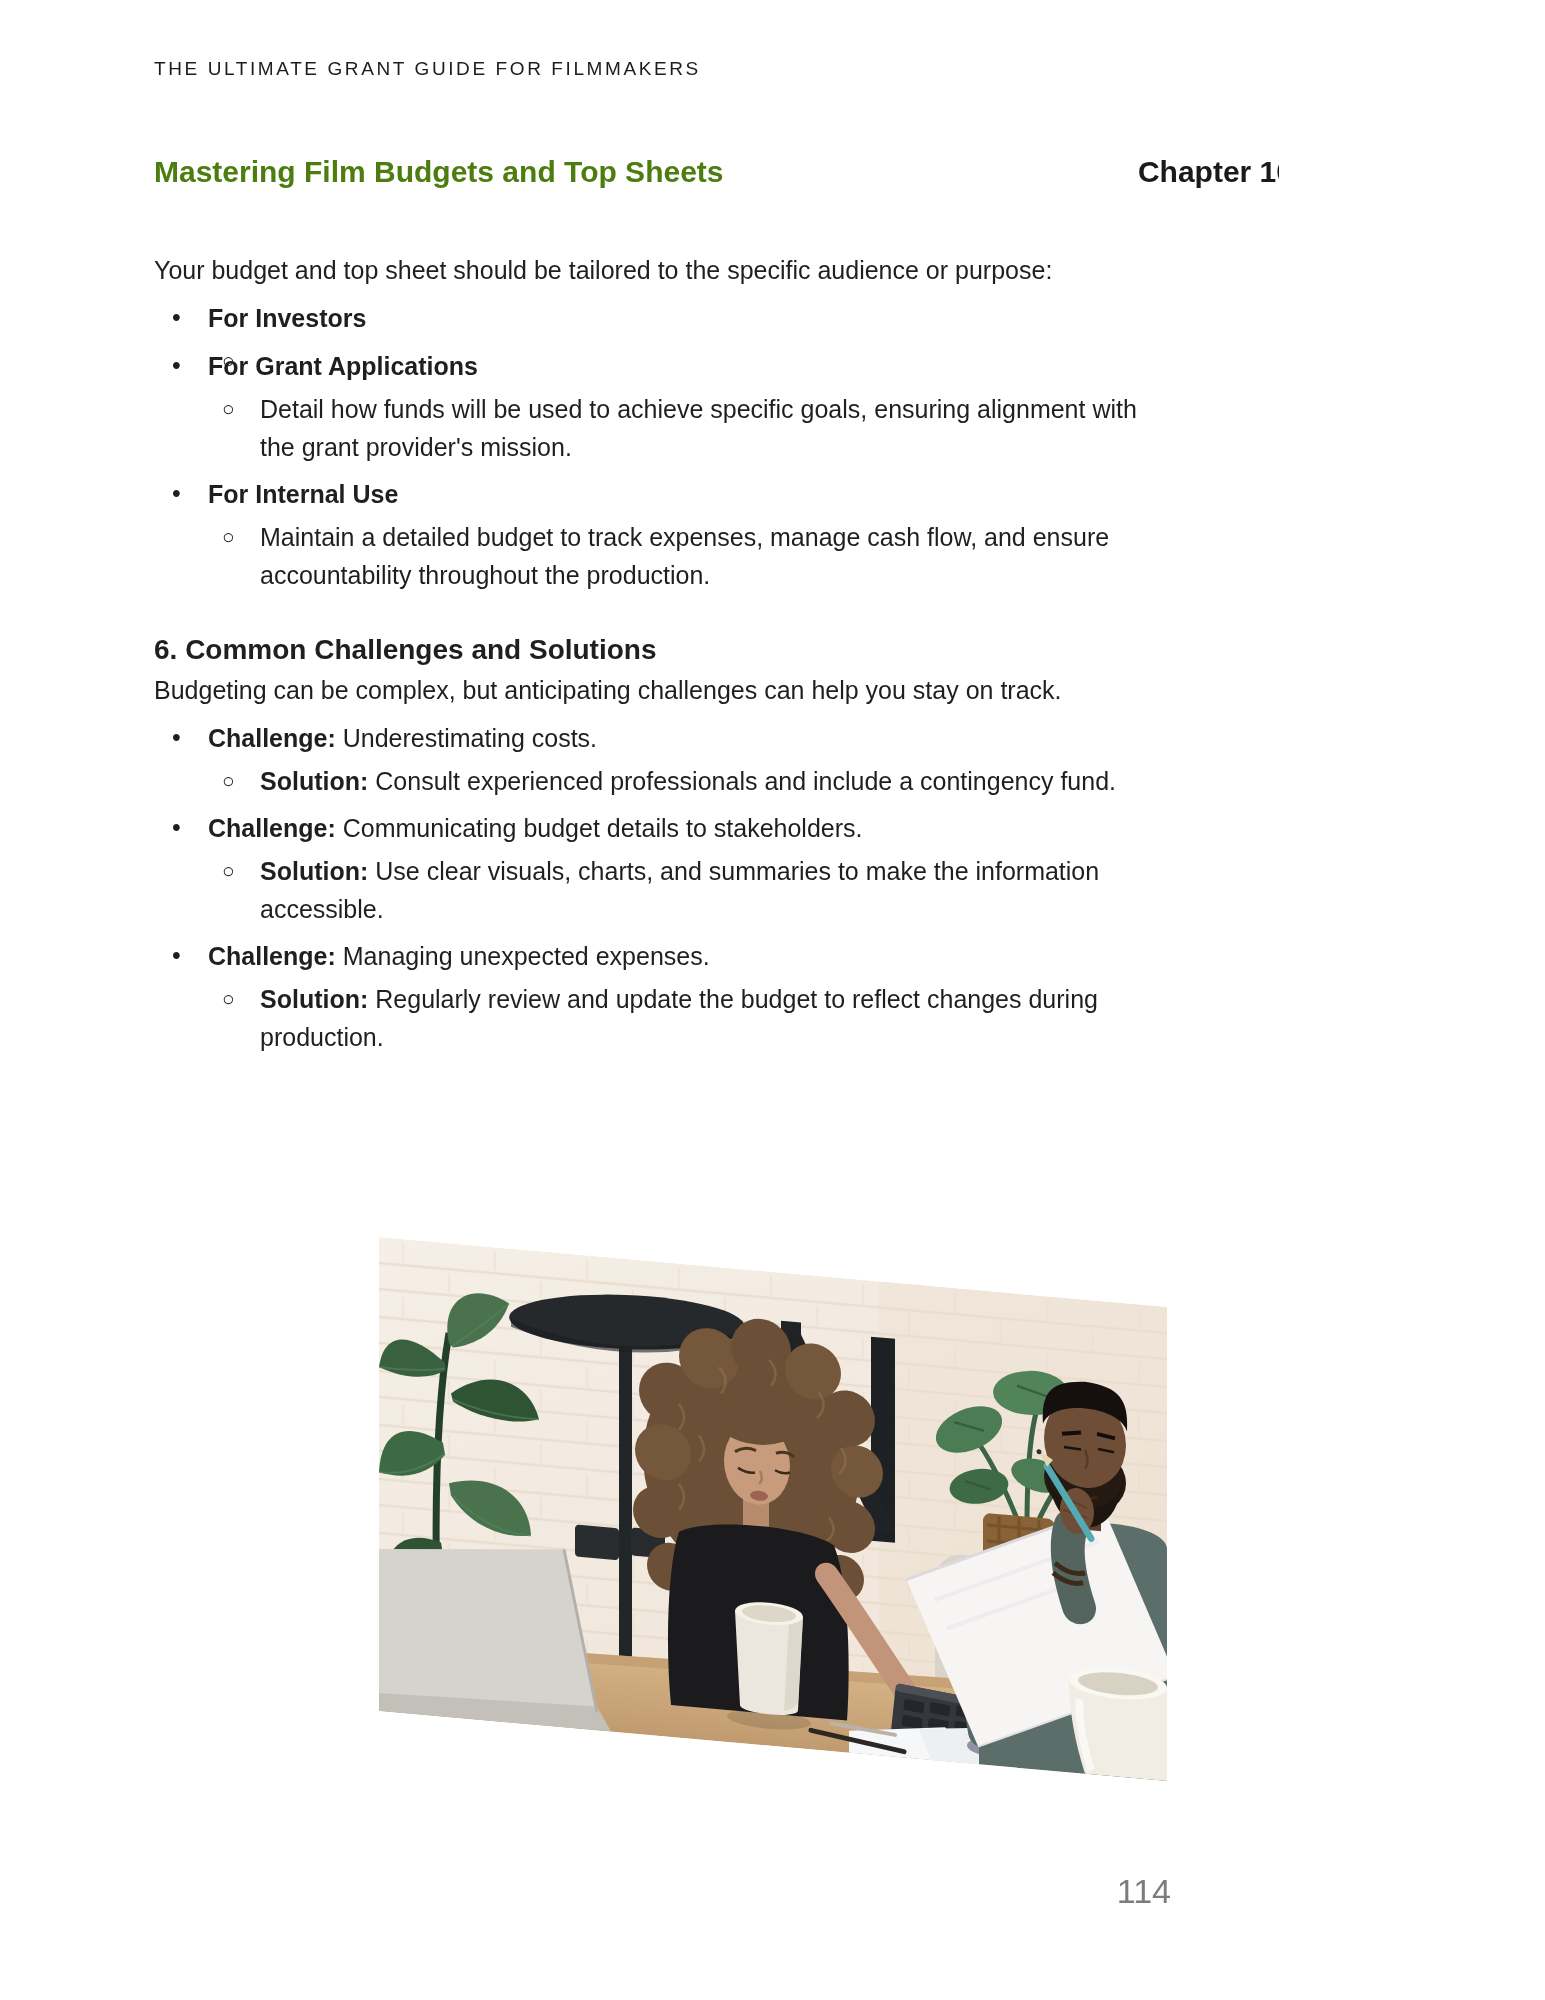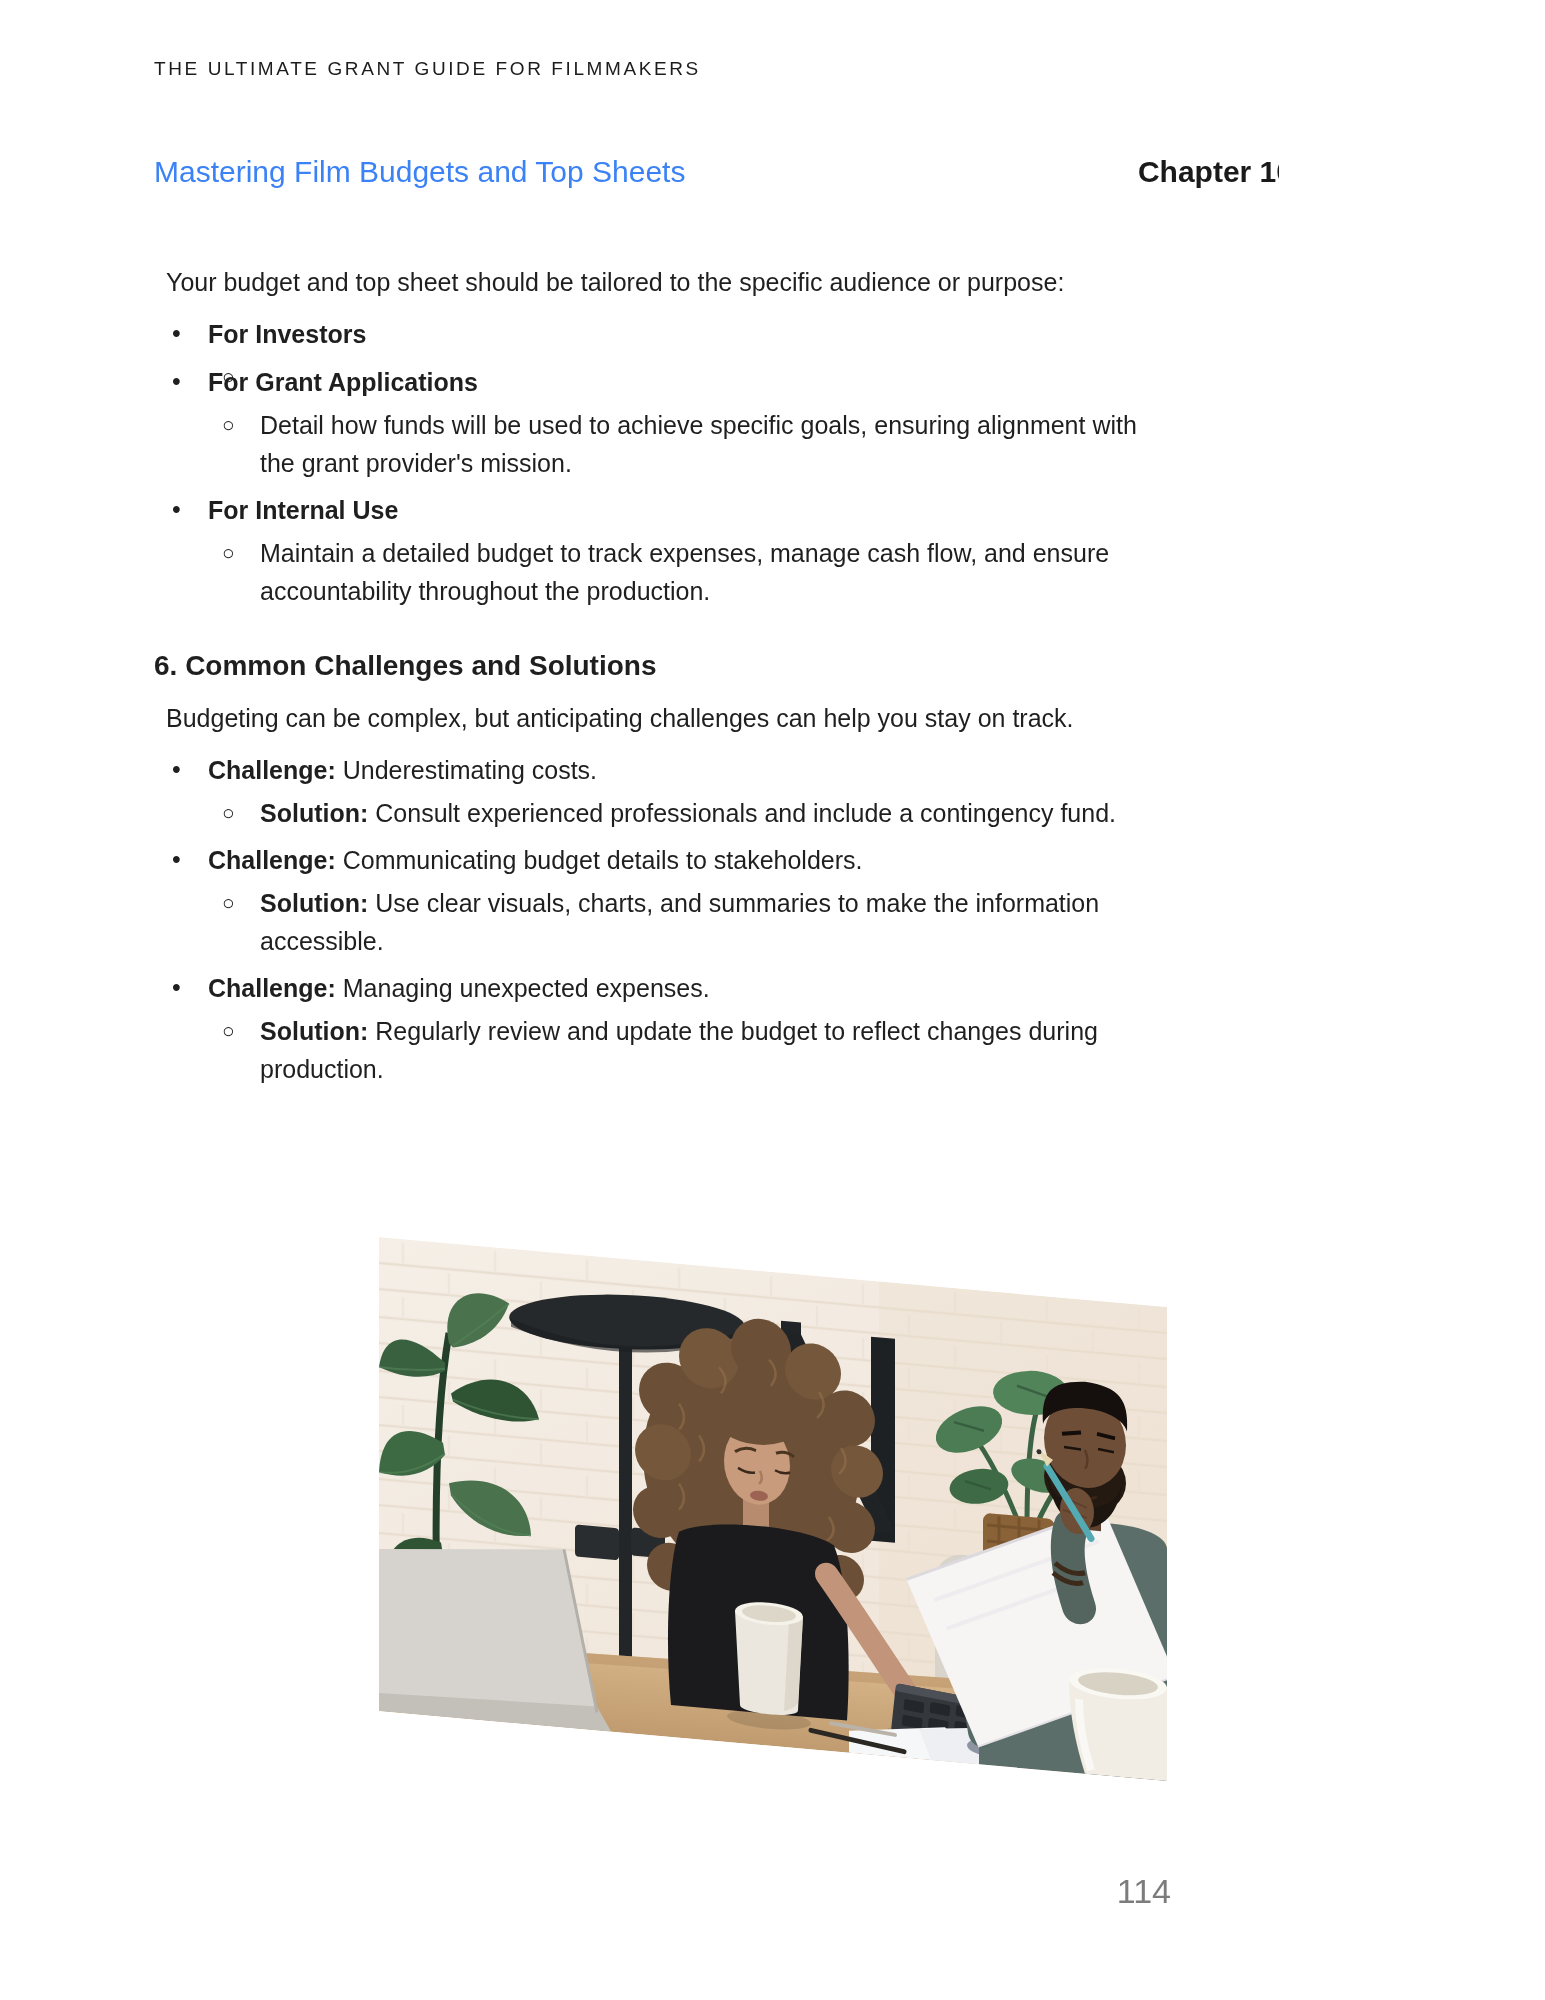--- a/index.html
+++ b/index.html
@@ -8,26 +8,26 @@
     font-family:"Liberation Sans", sans-serif; color:#1f1f1f; overflow:hidden;
   }
   .running-header {
     position:absolute; left:154px; top:56px;
     font-size:19px; letter-spacing:2.6px; color:#1c1c1c; line-height:26px;
   }
   .heading-row {
     position:absolute; left:154px; top:152px; width:1139px;
     display:flex; justify-content:space-between; align-items:baseline;
   }
-  .chapter-title { font-size:30px; font-weight:normal; color:#3b82f6; line-height:40px; }
+  .chapter-title { font-size:30px; font-weight:bold; color:#4d7c0f; line-height:40px; }
   .chapter-label { font-size:30px; font-weight:bold; color:#1a1a1a; line-height:40px; }
   .content { position:absolute; left:154px; top:250px; width:1005px; font-size:25px; line-height:40px; }
   .section-heading { font-size:28px; font-weight:bold; line-height:40px; margin:0; }
   .section-heading.second { margin-top:36px; }
-  .intro { margin:12px; line-height:40px; }
+  .intro { margin:0; line-height:40px; }
   .list { margin:0; padding:0; }
   .li1 { position:relative; padding-left:54px; margin-top:8px; line-height:40px; }
   .li1 .marker { position:absolute; left:18px; top:-1px; font-size:25px; }
   .li1 .t { font-weight:bold; }
   .li2 { position:relative; padding-left:106px; margin-top:4px; line-height:38px; width:899px; box-sizing:content-box; }
   .li2 .marker { position:absolute; left:68px; top:0px; font-size:21px; }
   .b { font-weight:bold; }
   .photo-wrap {
     position:absolute; left:379px; top:1237px; width:788px; height:474px;
     transform:skewY(5.08deg); transform-origin:0 0; overflow:hidden;

